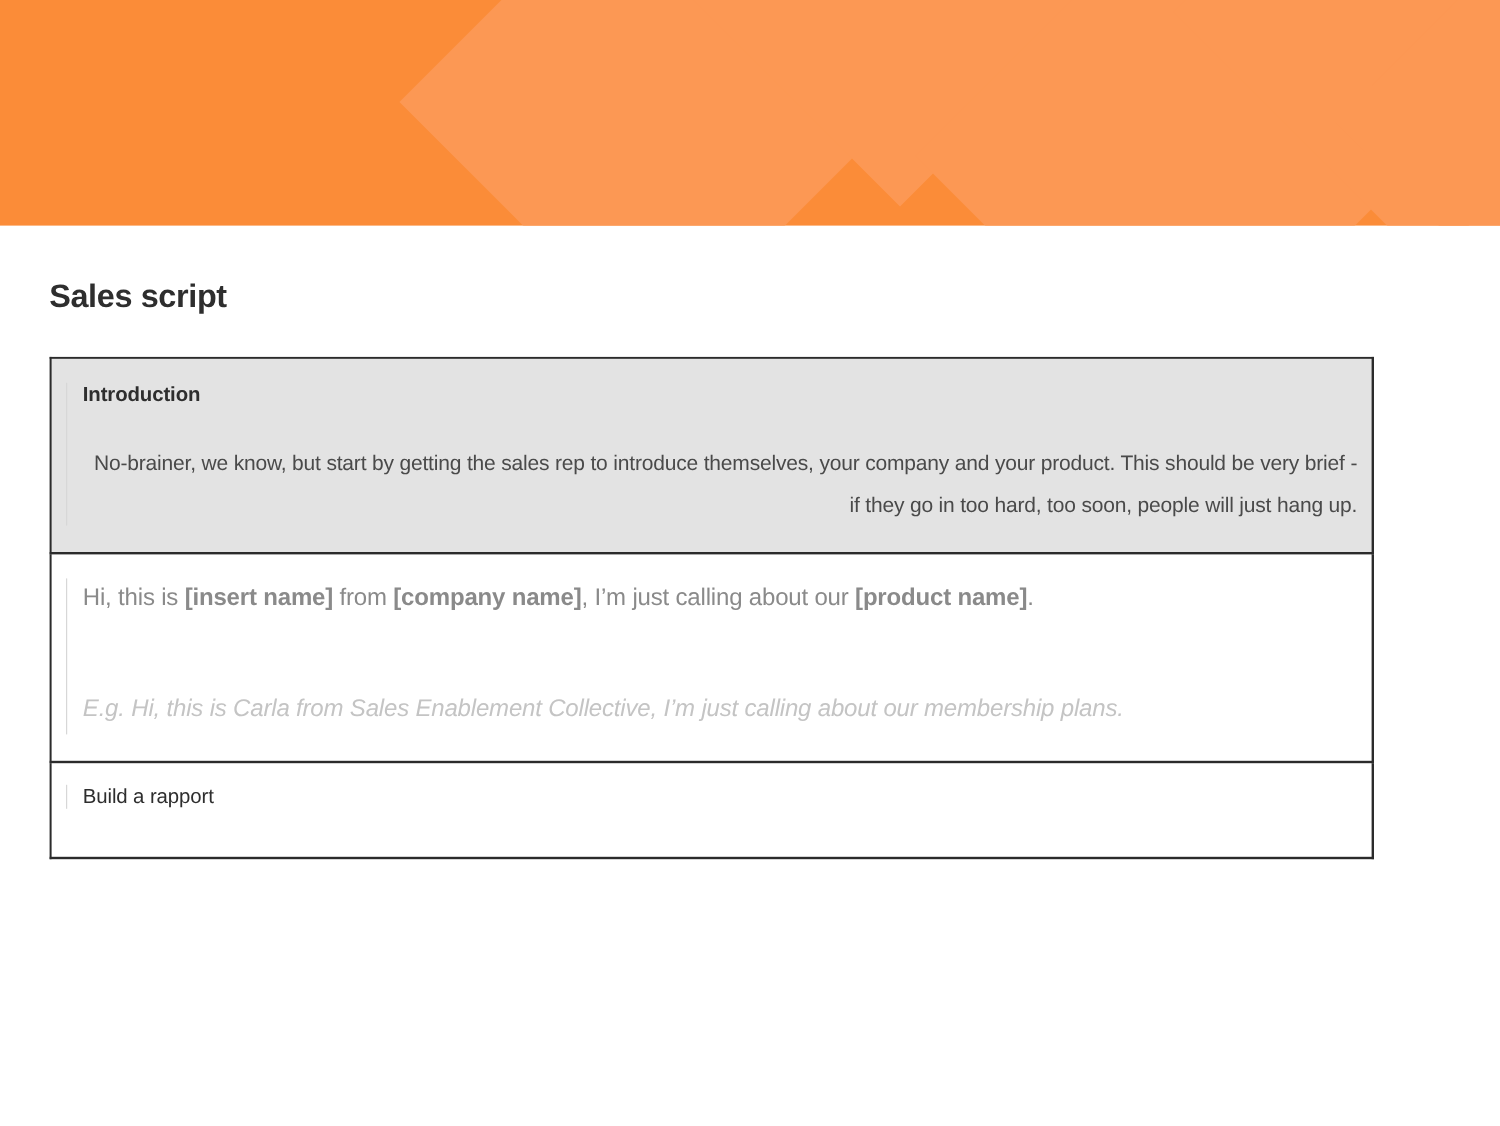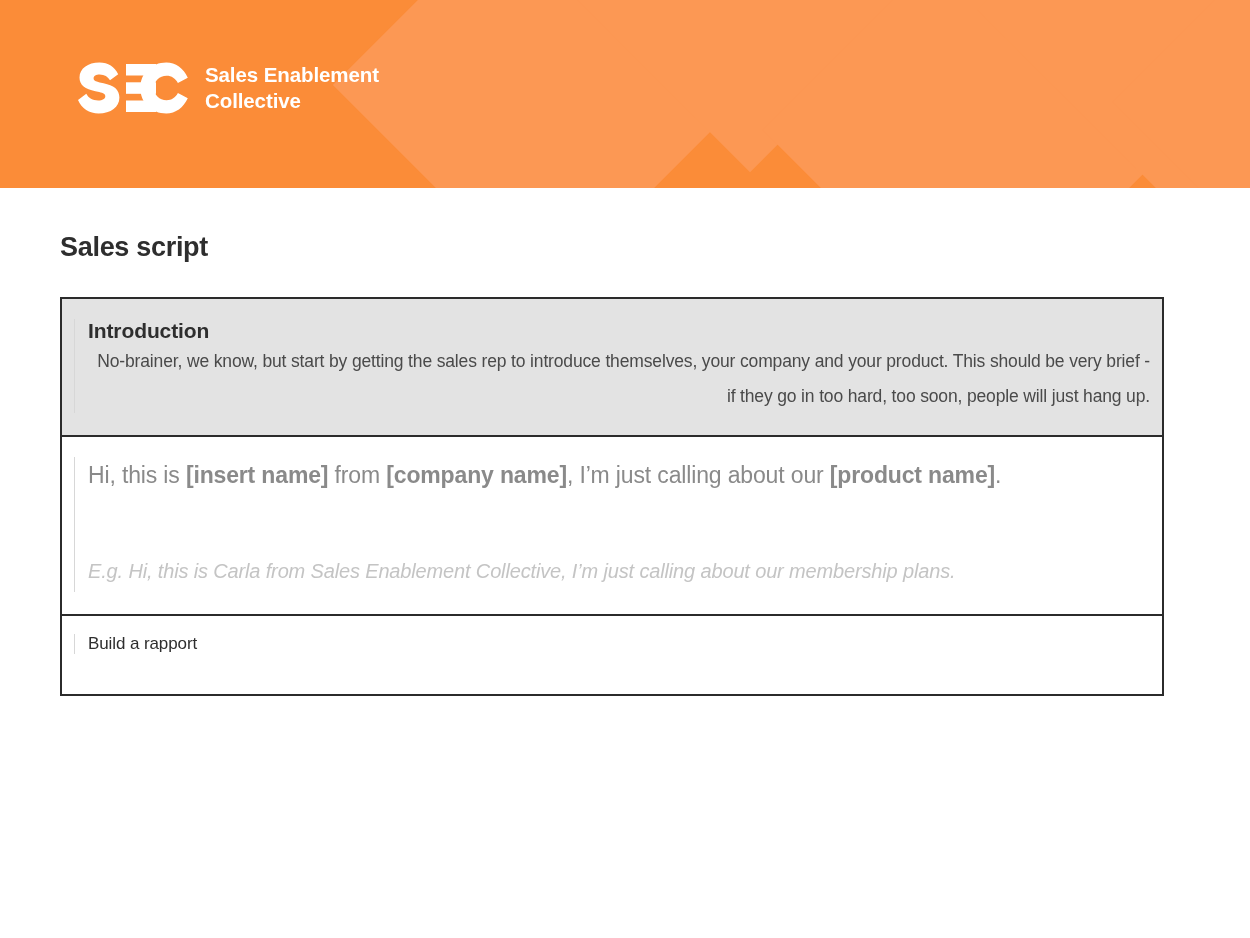--- a/index.html
+++ b/index.html
@@ -60,21 +60,21 @@
     font-weight: bold;
     line-height: 1.27;
     letter-spacing: -0.1px;
     white-space: pre-line;
   }
 
   
   .page {
     position: relative;
     width: 1162px;
-    padding: 0 60px;
+    padding: 0 41px;
   }
 
   .page-title {
     margin-top: 44px;
     font-size: 27px;
     font-weight: bold;
     color: #2e2e2e;
     letter-spacing: -0.3px;
   }
 
@@ -117,39 +117,39 @@
 
   .row-head td {
     background: #e3e3e3;
   }
 
   .row-body td {
     background: #ffffff;
   }
 
   .section-title {
-    font-size: 21px;
+    font-size: 17px;
     font-weight: bold;
     color: #2e2e2e;
-    margin-bottom: 1px;
+    margin-bottom: 30px;
     padding-left: 13px;
     letter-spacing: -0.1px;
   }
 
   .section-desc {
     font-size: 17.5px;
     color: #4a4a4a;
     line-height: 1.98;
     padding-left: 13px;
     letter-spacing: -0.15px;
     text-align: right;
   }
 
   .script-line {
-    font-size: 23px;
+    font-size: 20px;
     color: #8a8a8a;
     line-height: 1.6;
     padding-left: 13px;
     letter-spacing: -0.15px;
   }
   .script-line b {
     color: #8a8a8a;
     font-weight: bold;
   }
 
@@ -183,43 +183,20 @@
 <div class="banner">
 
   <div class="banner-pattern">
     <div class="diamond d1"></div>
     <div class="diamond d2"></div>
     <div class="diamond d3"></div>
     <div class="diamond d4"></div>
     <div class="diamond d5"></div>
   </div>
 
-  <div class="logo-block">
-    <svg class="logo-mark" width="110" height="52" viewBox="0 0 110 52">
-
-      <path fill="#ffffff" d="M21.5 0.5 C9.8 0.5 1.5 6.6 1.5 15.6 C1.5 23.4 7.2 27.1 17.4 29.3
-               L21.2 30.1 C25.6 31.1 27.3 32.1 27.3 34.3 C27.3 36.9 24.6 38.5 20.2 38.5
-               C14.6 38.5 10.6 36.2 8.3 31.8 L0 38.0 C3.6 46.5 11.4 51.5 20.6 51.5
-               C32.9 51.5 41.4 45.1 41.4 35.5 C41.4 27.3 35.6 23.3 25.6 21.2 L21.7 20.4
-               C17.3 19.4 15.6 18.4 15.6 16.3 C15.6 13.9 18.0 12.4 21.7 12.4
-               C26.5 12.4 30.0 14.5 32.0 18.3 L40.2 12.2 C36.5 4.7 30.2 0.5 21.5 0.5 Z"></path>
-
-      <rect fill="#ffffff" x="48" y="2" width="30" height="11.5"></rect>
-      <rect fill="#ffffff" x="48" y="20.3" width="30" height="11.5"></rect>
-      <rect fill="#ffffff" x="48" y="38.5" width="30" height="11.5"></rect>
-
-      <path fill="#ffffff" d="M109.8 36.3 L99.9 31.0 C97.4 35.6 93.6 38.2 88.6 38.2
-               C81.3 38.2 76.2 33.1 76.2 26.0 C76.2 18.9 81.3 13.8 88.6 13.8
-               C93.6 13.8 97.4 16.4 99.9 21.0 L109.8 15.7 C105.4 6.3 97.7 0.5 88.3 0.5
-               C73.5 0.5 62.3 11.4 62.3 26.0 C62.3 40.6 73.5 51.5 88.3 51.5
-               C97.7 51.5 105.4 45.7 109.8 36.3 Z"></path>
-    </svg>
-    <div class="logo-word">Sales Enablement
-Collective</div>
-  </div>
 </div>
 
 <div class="page">
 
   <h1 class="page-title">Sales script</h1>
 
   <div class="table-wrap">
     <table class="script-table">
       <tbody>
 

